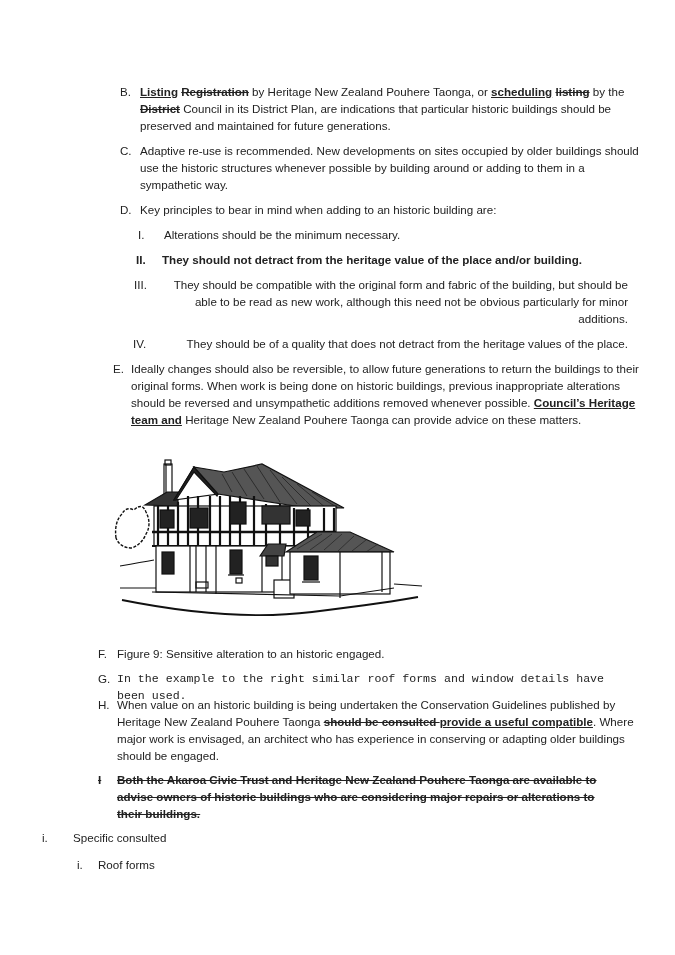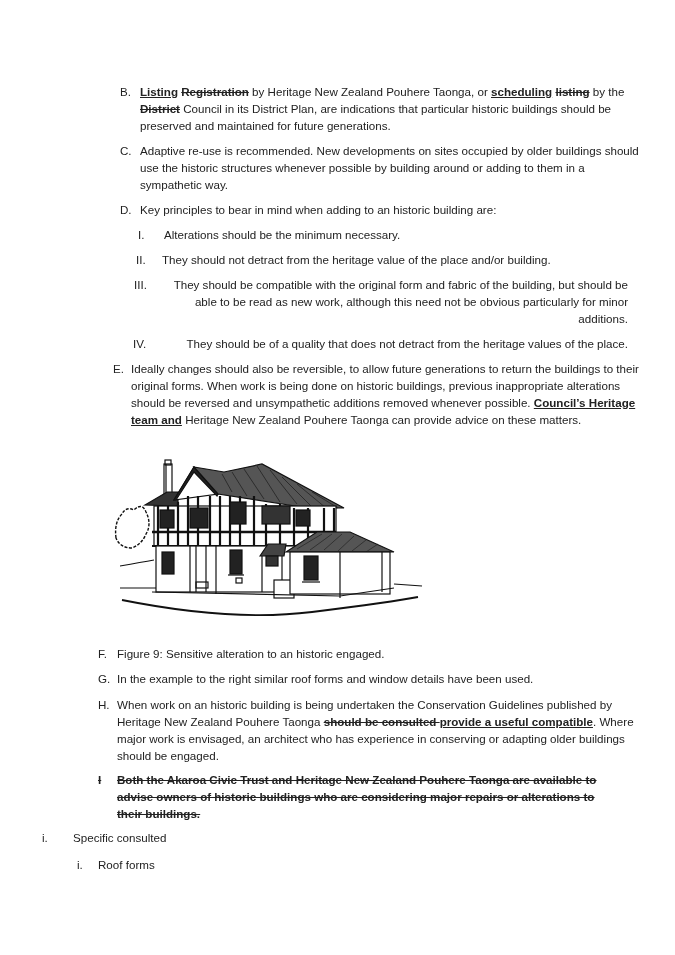--- a/index.html
+++ b/index.html
@@ -74,21 +74,21 @@
 
 <div class="item" style="left:120px; top:201px; width:520px;">
   <span class="marker">D.</span>
   <div class="text" style="padding-left:20px;">Key principles to bear in mind when adding to an historic building are:</div>
 </div>
 
 <div class="item" style="left:138px; top:226px; width:490px;">
   <span class="marker">I.</span>
   <div class="text" style="padding-left:26px;">Alterations should be the minimum necessary.</div>
 </div>
-<div class="item" style="left:136px; top:251px; width:490px;">
+<div class="item" style="left:136px; top:251px; width:490px;font-weight:bold;">
   <span class="marker">II.</span>
   <div class="text" style="padding-left:26px;">They should not detract from the heritage value of the place and/or building.</div>
 </div>
 <div class="item" style="left:134px; top:276px; width:494px;">
   <span class="marker">III.</span>
   <div class="text" style="padding-left:28px;text-align:right;">They should be compatible with the original form and fabric of the building, but should be able to be read as new work, although this need not be obvious particularly for minor additions.</div>
 </div>
 <div class="item" style="left:133px; top:335px; width:495px;">
   <span class="marker">IV.</span>
   <div class="text" style="padding-left:29px;text-align:right;">They should be of a quality that does not detract from the heritage values of the place.</div>
@@ -202,27 +202,27 @@
   </svg>
 </div>
 
 <div class="item" style="left:98px; top:645px; width:540px;">
   <span class="marker">F.</span>
   <div class="text" style="padding-left:19px;">Figure 9: Sensitive alteration to an historic engaged.</div>
 </div>
 
 <div class="item" style="left:98px; top:670px; width:540px;">
   <span class="marker">G.</span>
-  <div class="text" style="padding-left:19px;">In the example to the right similar roof forms and window details have been used.</div>
+  <div class="text" style="padding-left:19px;font-family:Liberation Mono, monospace;">In the example to the right similar roof forms and window details have been used.</div>
 </div>
 
 <div class="item" style="left:98px; top:696px; width:542px;">
   <span class="marker">H.</span>
   <div class="text" style="padding-left:19px;">
-    <span>When work on an historic building is being undertaken the Conservation Guidelines published by Heritage New Zealand Pouhere Taonga </span><span class="del">should be consulted </span><span class="ins">provide a useful compatible</span><span>. Where major work is envisaged, an architect who has experience in conserving or adapting older buildings should be engaged.</span>
+    <span>When value on an historic building is being undertaken the Conservation Guidelines published by Heritage New Zealand Pouhere Taonga </span><span class="del">should be consulted </span><span class="ins">provide a useful compatible</span><span>. Where major work is envisaged, an architect who has experience in conserving or adapting older buildings should be engaged.</span>
   </div>
 </div>
 
 <div class="item del-block" style="left:98px; top:771px; width:520px;">
   <span class="marker" style="text-decoration: line-through;">I</span>
   <div class="text" style="padding-left:19px; text-decoration: line-through;">Both the Akaroa Civic Trust and Heritage New Zealand Pouhere Taonga are available to advise owners of historic buildings who are considering major repairs or alterations to their buildings.</div>
 </div>
 
 <div class="item" style="left:42px; top:829px; width:300px;">
   <span class="marker">i.</span>

